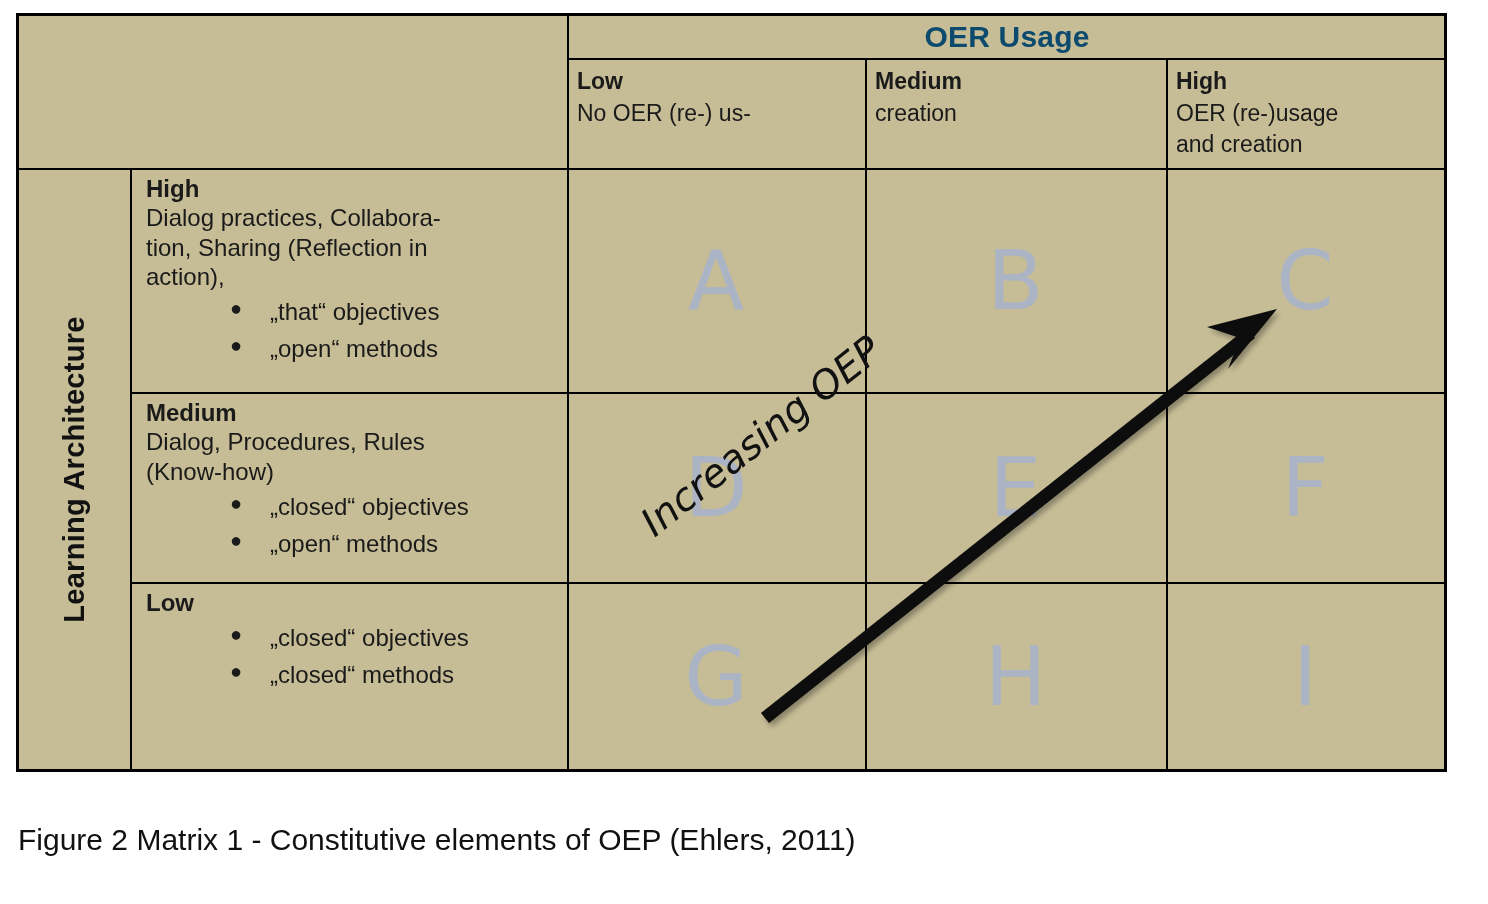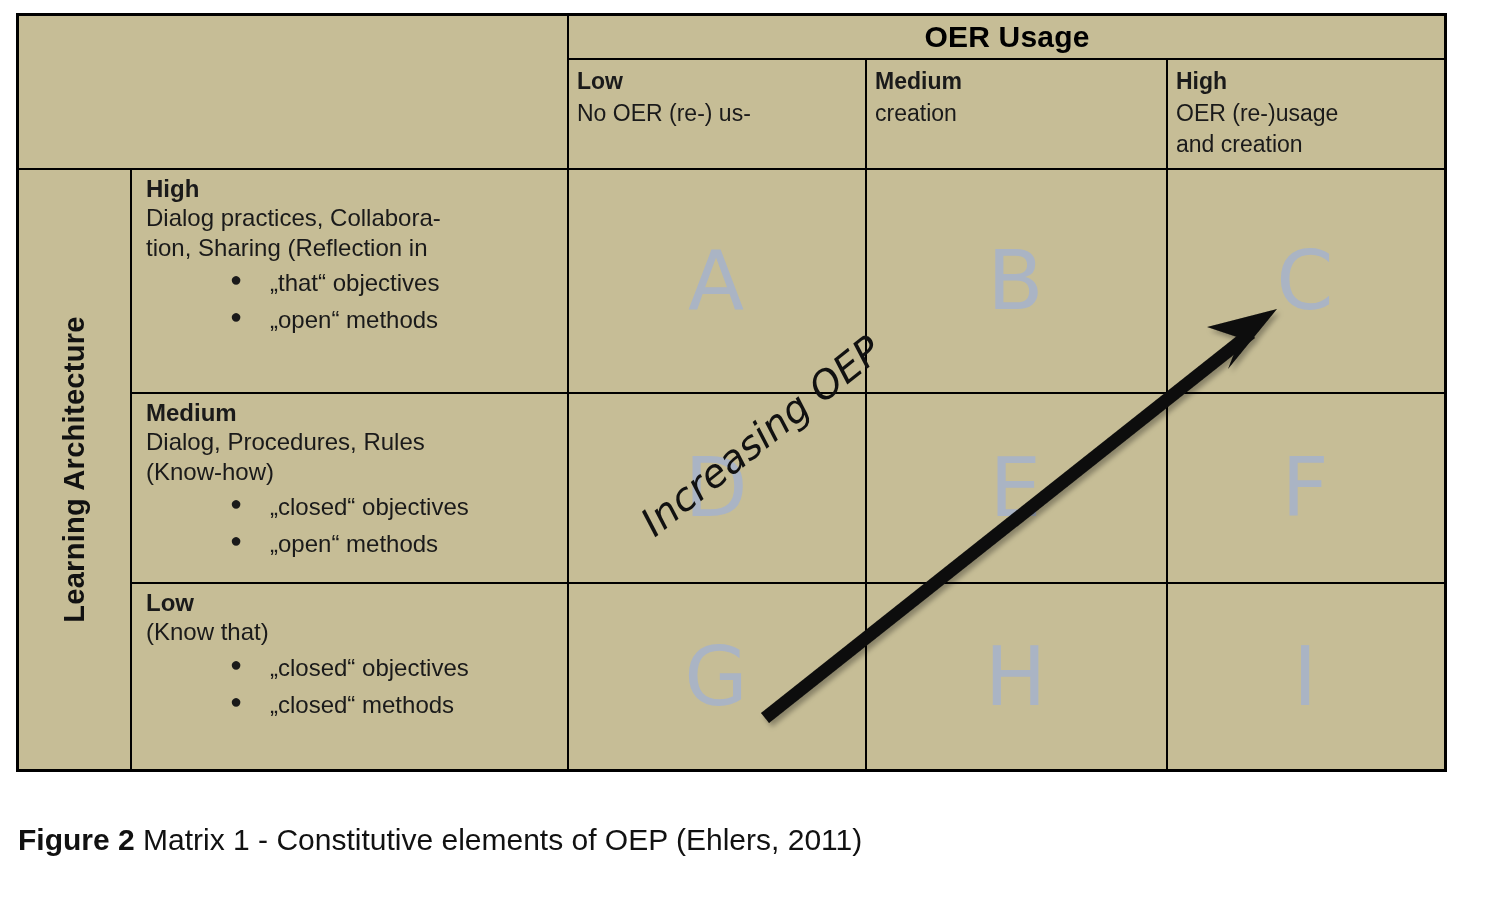--- a/index.html
+++ b/index.html
@@ -47,21 +47,21 @@
     position: absolute;
     left: 548px;
     top: 0px;
     width: 880px;
     height: 42px;
     display: flex;
     align-items: center;
     justify-content: center;
     font-weight: bold;
     font-size: 30px;
-    color: #000000;
+    color: #0c4a6e;
     letter-spacing: 0.2px;
   }
 
   .col-head {
     position: absolute;
     top: 48px;
     padding: 2px 8px 0 10px;
     font-size: 23px;
     line-height: 1.38;
     color: #1a1a1a;
@@ -157,21 +157,21 @@
 
   
   .caption {
     position: absolute;
     left: 18px;
     top: 823px;
     font-size: 30px;
     color: #111111;
     white-space: nowrap;
   }
-  .caption b { font-weight: bold; }
+  .caption b { font-weight: normal; }
   .caption .rest { font-weight: normal; }
 </style>
 </head>
 <body>
 
 <div id="root">
 
   <div class="matrix">
 
     <div class="hr" style="left:548px; top:42px; width:880px;"></div>
@@ -203,20 +203,21 @@
     </div>
 
     <div class="axis-vert">
       <span>Learning Architecture</span>
     </div>
 
     <div class="row-desc" style="top:154px; height:222px;">
       <span class="lvl">High</span>
       <span class="txt">Dialog practices, Collabora-</span>
       <span class="txt">tion, Sharing (Reflection in</span>
+      <span class="txt">action),</span>
       <ul>
         <li>
           <span class="bullet">●</span>
           <span>„that“ objectives</span>
         </li>
         <li>
           <span class="bullet">●</span>
           <span>„open“ methods</span>
         </li>
       </ul>
@@ -233,21 +234,20 @@
         </li>
         <li>
           <span class="bullet">●</span>
           <span>„open“ methods</span>
         </li>
       </ul>
     </div>
 
     <div class="row-desc" style="top:568px; height:185px;">
       <span class="lvl">Low</span>
-      <span class="txt">(Know that)</span>
       <ul>
         <li>
           <span class="bullet">●</span>
           <span>„closed“ objectives</span>
         </li>
         <li>
           <span class="bullet">●</span>
           <span>„closed“ methods</span>
         </li>
       </ul>

